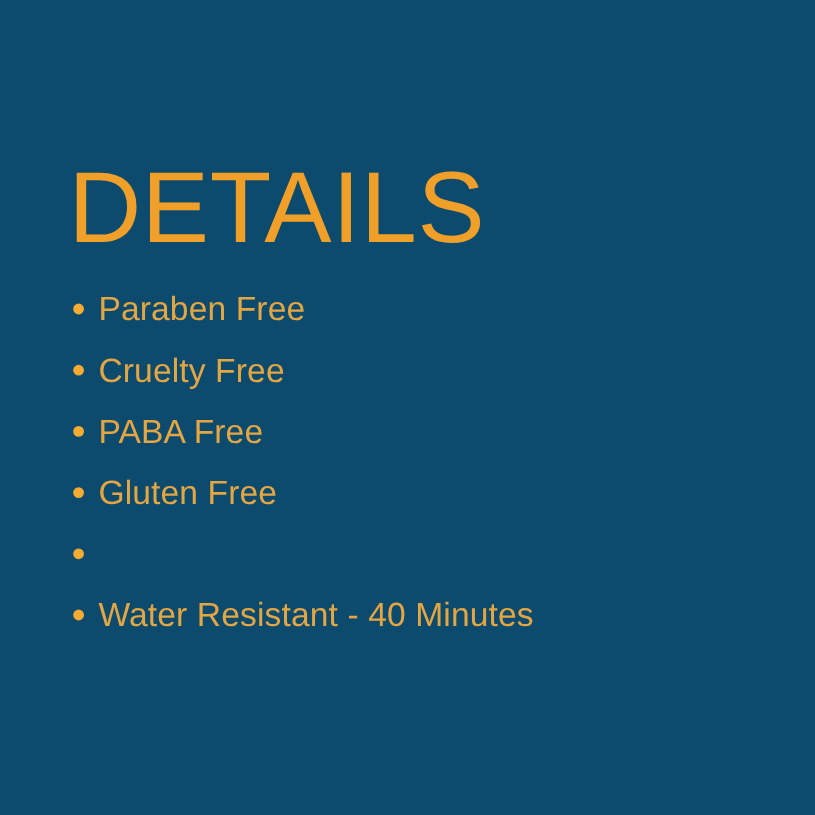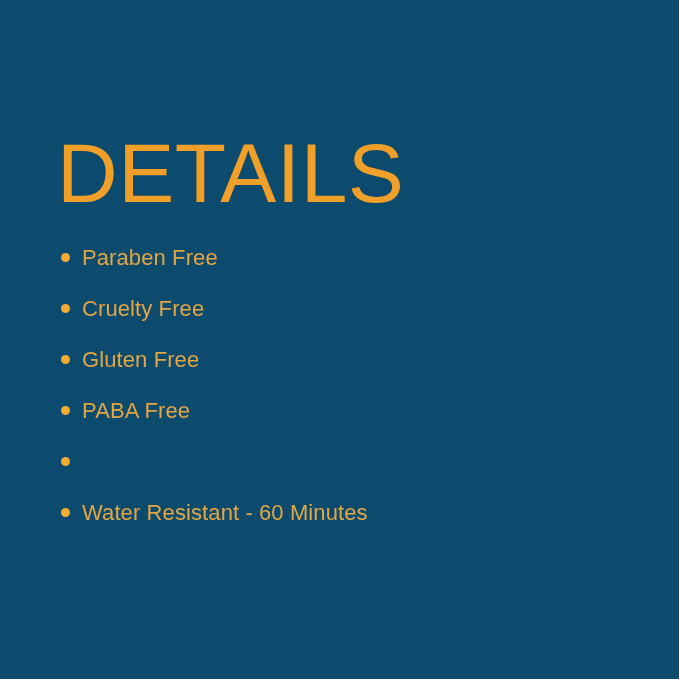--- a/index.html
+++ b/index.html
@@ -53,21 +53,21 @@
     flex: 0 0 auto;
     width: 9px;
     height: 9px;
     border-radius: 50%;
     background: #f3ab31;
     margin-right: 12px;
     margin-left: 0px;
   }
   #details-feature-list .feature-label {
     font-family: "Liberation Sans", sans-serif;
-    font-size: 22px;
+    font-size: 28px;
     font-weight: 400;
     line-height: 1;
     letter-spacing: 0.1px;
     color: #e3a642;
     white-space: nowrap;
     -webkit-font-smoothing: antialiased;
   }
 </style>
 </head>
 <body>
@@ -83,31 +83,31 @@
       <span class="feature-label">Paraben Free</span>
     </li>
 
     <li class="feature-item">
       <span class="feature-bullet"></span>
       <span class="feature-label">Cruelty Free</span>
     </li>
 
     <li class="feature-item">
       <span class="feature-bullet"></span>
-      <span class="feature-label">Gluten Free</span>
+      <span class="feature-label">PABA Free</span>
     </li>
 
     <li class="feature-item">
       <span class="feature-bullet"></span>
-      <span class="feature-label">PABA Free</span>
+      <span class="feature-label">Gluten Free</span>
     </li>
 
     <li class="feature-item">
       <span class="feature-bullet"></span>
     </li>
 
     <li class="feature-item">
       <span class="feature-bullet"></span>
-      <span class="feature-label">Water Resistant - 60 Minutes</span>
+      <span class="feature-label">Water Resistant - 40 Minutes</span>
     </li>
 
   </ul>
 </div>
 
 </body></html>

